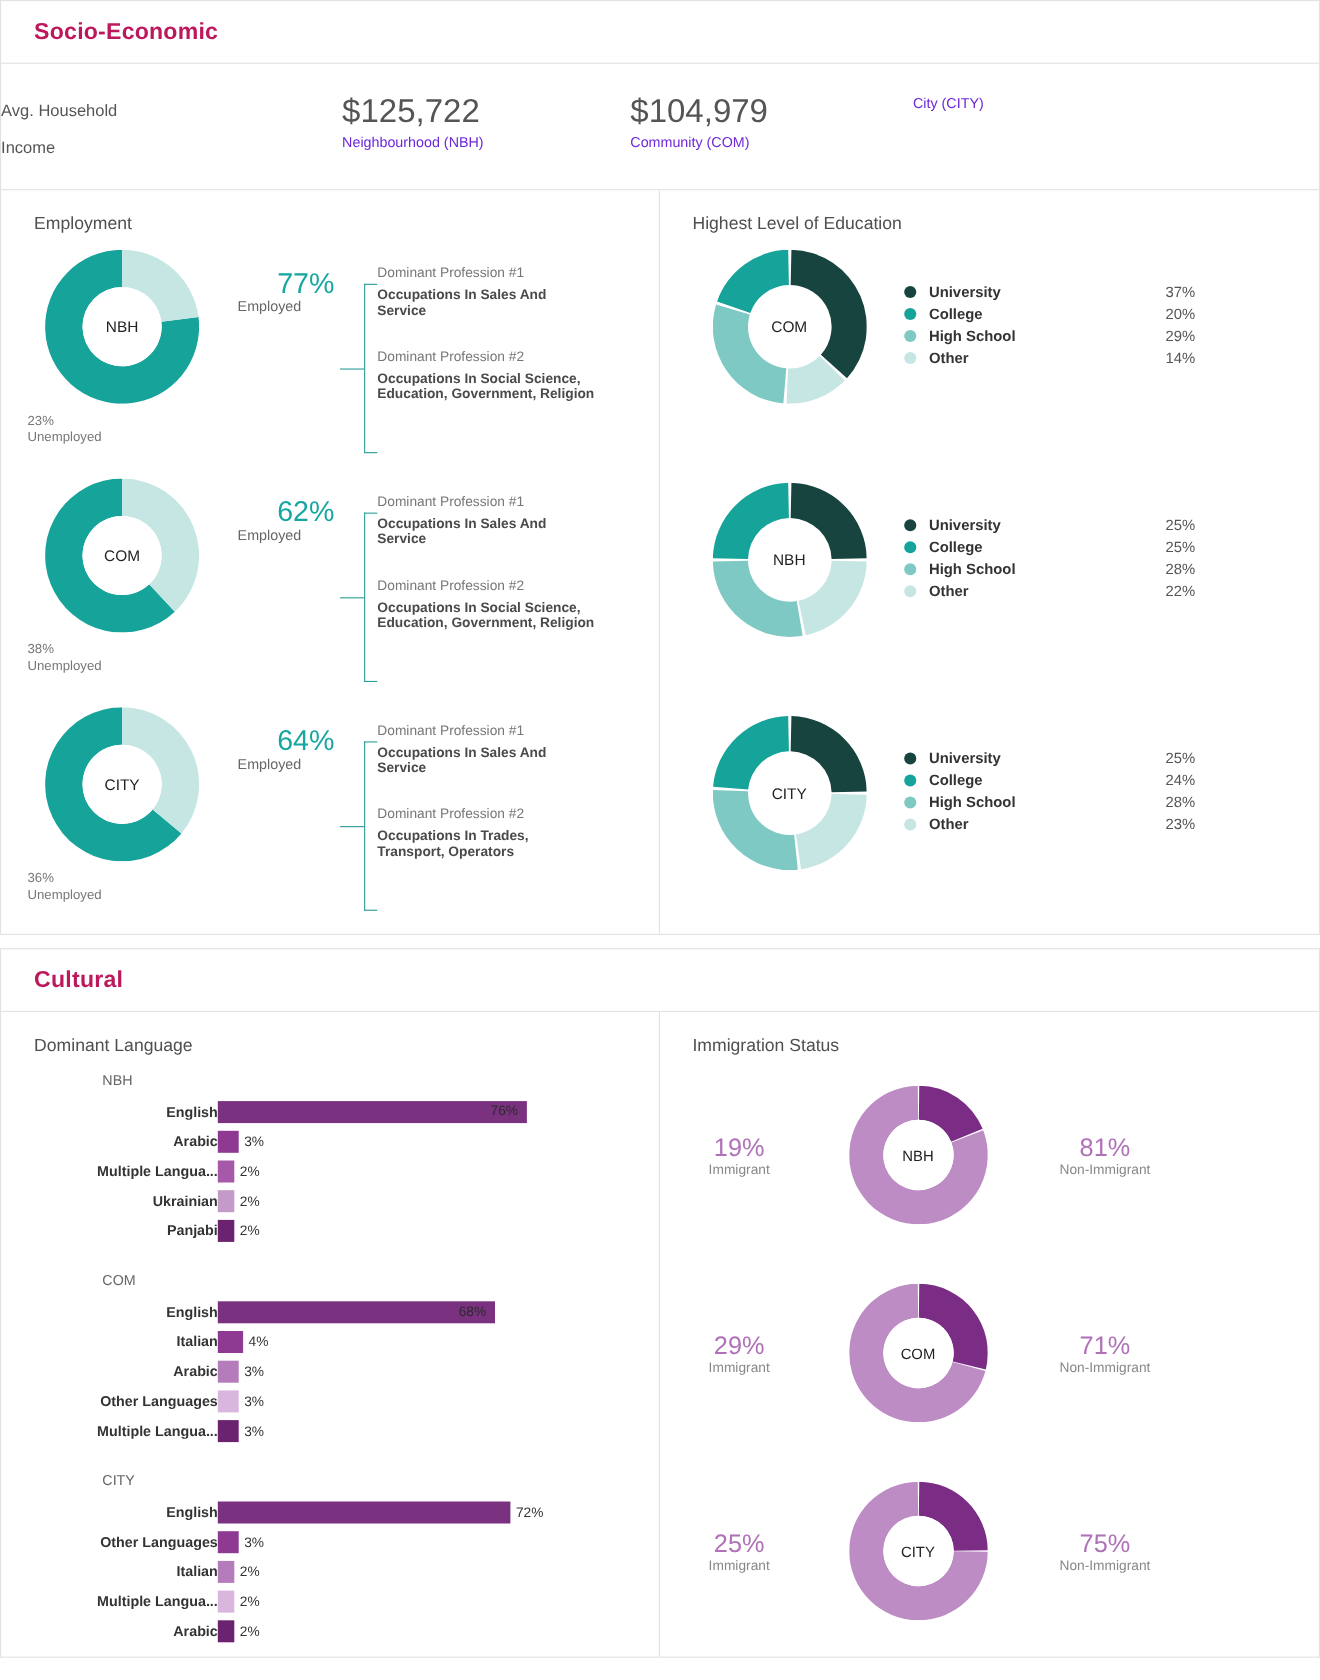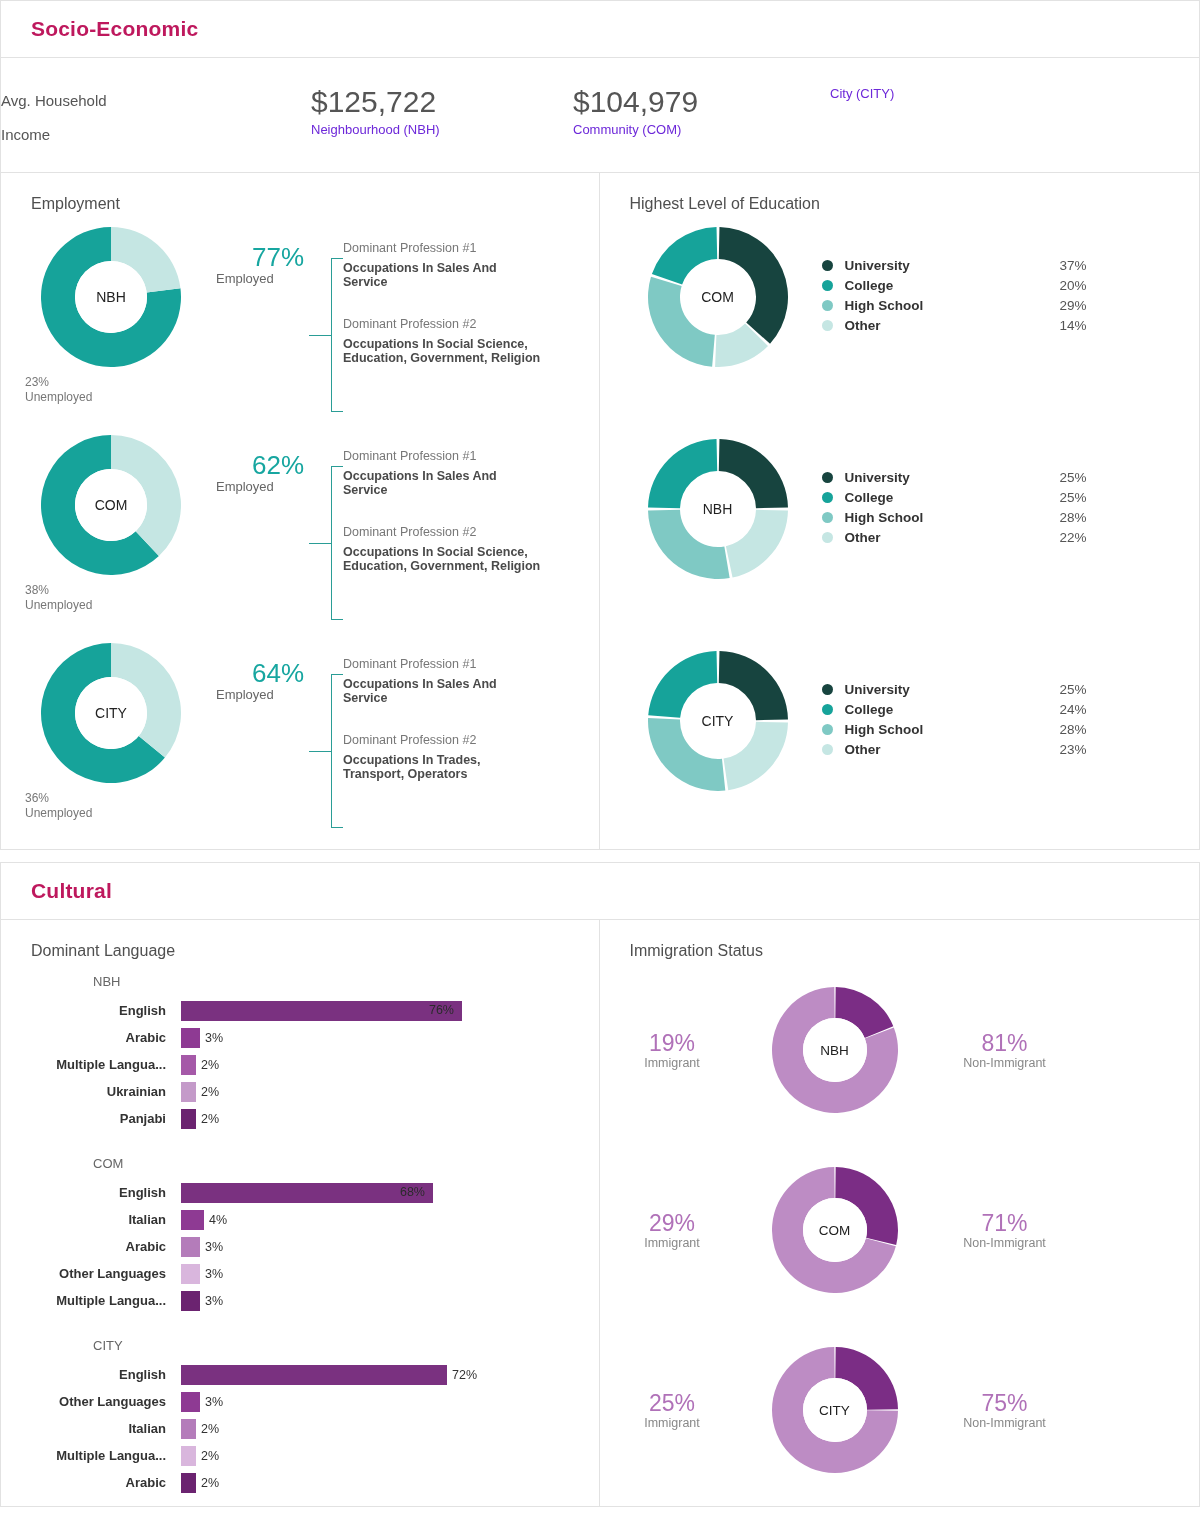--- a/index.html
+++ b/index.html
@@ -125,21 +125,21 @@
     margin-right: 12px; flex: none;
   }
   .legend-name { font-weight: bold; width: 215px; }
   .legend-val { color: #555; }
 
   
   .lang-group { padding: 14px 0 10px 0; }
   .lang-group-title { font-size: 13px; color: #666; padding-left: 92px; margin-bottom: 8px; }
   .bar-row { display: flex; align-items: center; height: 27px; }
   .bar-label {
-    width: 180px; text-align: right; padding-right: 15px;
+    width: 197px; text-align: right; padding-right: 0;
     font-size: 13px; font-weight: bold; color: #333;
     white-space: nowrap; overflow: hidden;
   }
   .bar-track { position: relative; height: 20px; display: flex; align-items: center; }
   .bar-fill { height: 20px; }
   .bar-val-out { font-size: 12.5px; color: #333; margin-left: 5px; }
   .bar-val-in {
     position: absolute; right: 8px; top: 2px;
     font-size: 12.5px; color: #2b2b2b;
   }

